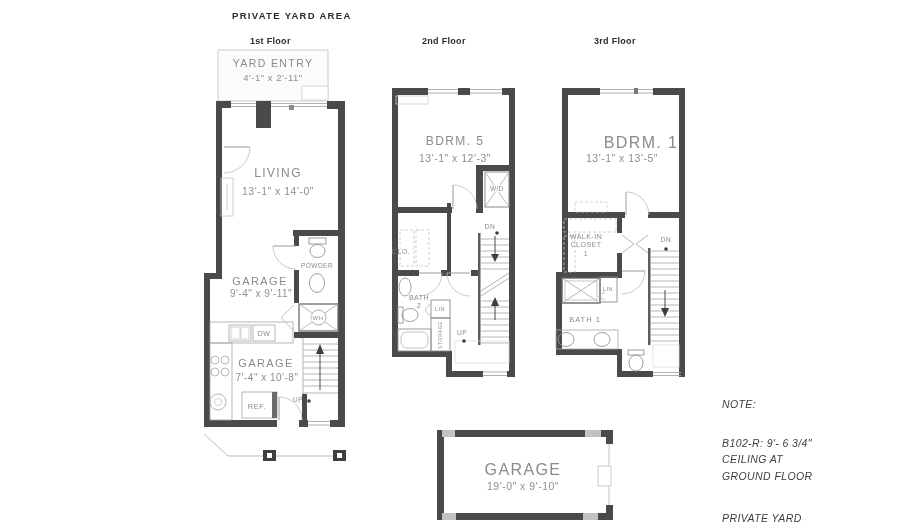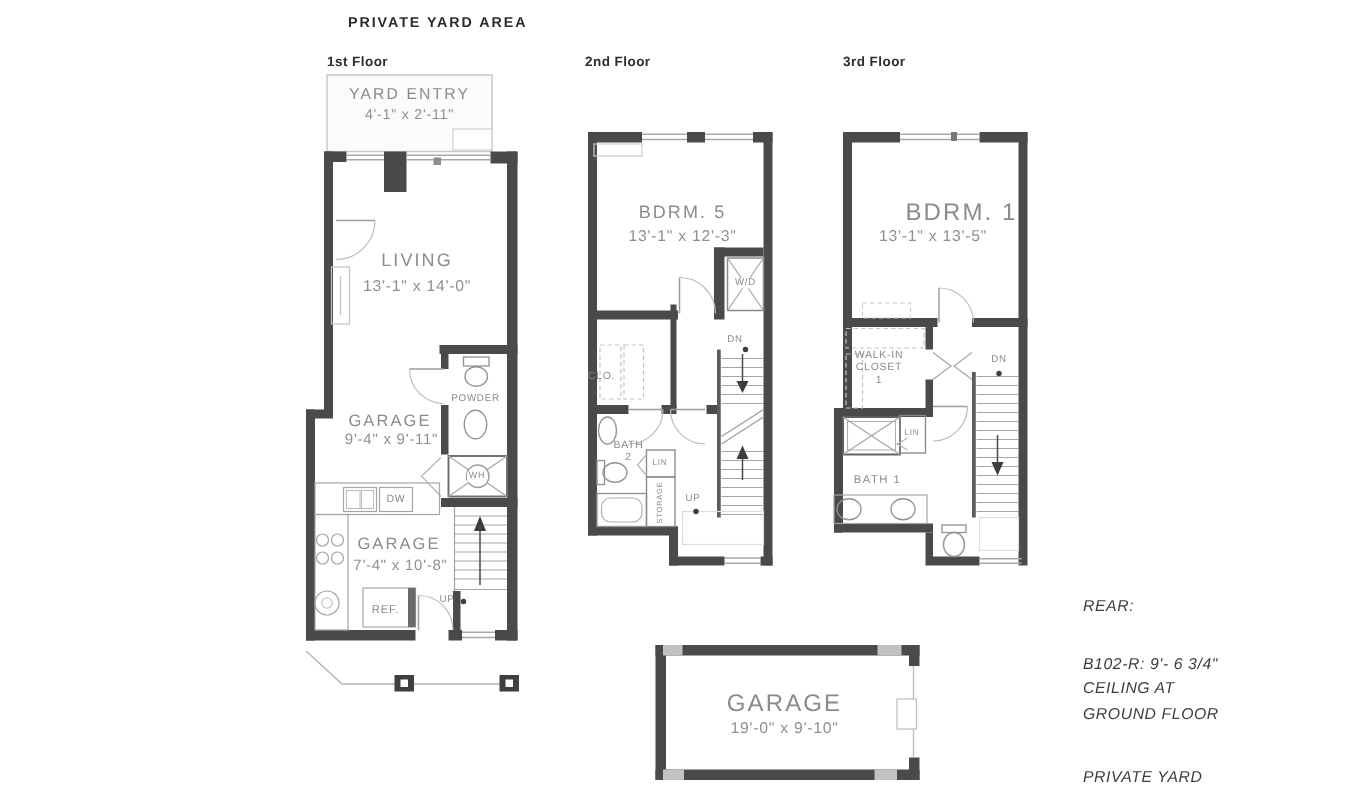--- a/index.html
+++ b/index.html
@@ -3,21 +3,21 @@
 <meta charset="utf-8">
 <style>
   html,body{margin:0;padding:0;background:#fff;}
   .canvas{position:relative;width:832px;height:529px;background:#ffffff;overflow:hidden;
           font-family:"Liberation Sans",sans-serif;}
   .plan-svg{position:absolute;left:0;top:0;}
   .lbl{position:absolute;transform:translate(-50%,-50%);color:#8b8b8b;text-align:center;
        white-space:pre-line;line-height:1.15;}
   .lbl.bg{background:#fff;padding:0 1px;}
   .title{position:absolute;font-weight:bold;font-size:9.5px;letter-spacing:1.3px;color:#2b2b2b;}
-  .floorlbl{position:absolute;font-weight:bold;font-size:9px;letter-spacing:.3px;color:#2d2d2d;}
+  .floorlbl{position:absolute;font-weight:bold;font-size:9px;letter-spacing:.3px;color:#2d2d2d;margin-left:32px;}
   .room{letter-spacing:1.4px;}
   .dims{letter-spacing:.5px;color:#8f8f8f;}
   .tiny{letter-spacing:.5px;}
   .rot{transform:translate(-50%,-50%) rotate(-90deg);}
   .note{position:absolute;left:722px;top:379px;font-style:italic;color:#3d3d3d;
         font-size:10.5px;line-height:16.5px;letter-spacing:.4px;white-space:pre-line;}
   .note .hd{margin-bottom:6px;}
   .note .p1{margin-bottom:9px;}
 </style>
 </head>
@@ -309,21 +309,21 @@
 CLOSET
 1</div>
 <div class="lbl tiny" style="left:608px;top:289px;font-size:5.5px">LIN</div>
 <div class="lbl tiny" style="left:585px;top:320px;font-size:7.5px;letter-spacing:1px">BATH 1</div>
 <div class="lbl tiny" style="left:666px;top:240px;font-size:6.5px">DN</div>
 
 <div class="lbl room" style="left:523px;top:470px;font-size:16px">GARAGE</div>
 <div class="lbl dims" style="left:523px;top:486px;font-size:10.5px">19'-0" x 9'-10"</div>
 
 <div class="note">
-  <div class="hd">REAR:</div>
+  <div class="hd">NOTE:</div>
   <div class="p1">B102-R: 9'- 6 3/4" CEILING AT
 GROUND FLOOR</div>
   <div class="p2">PRIVATE YARD AREA NOT
 DEPICTED DUE TO VARIATIONS
 IN LOCATION OF FENCE</div>
 </div>
 
 </div>
 
 </body></html>

